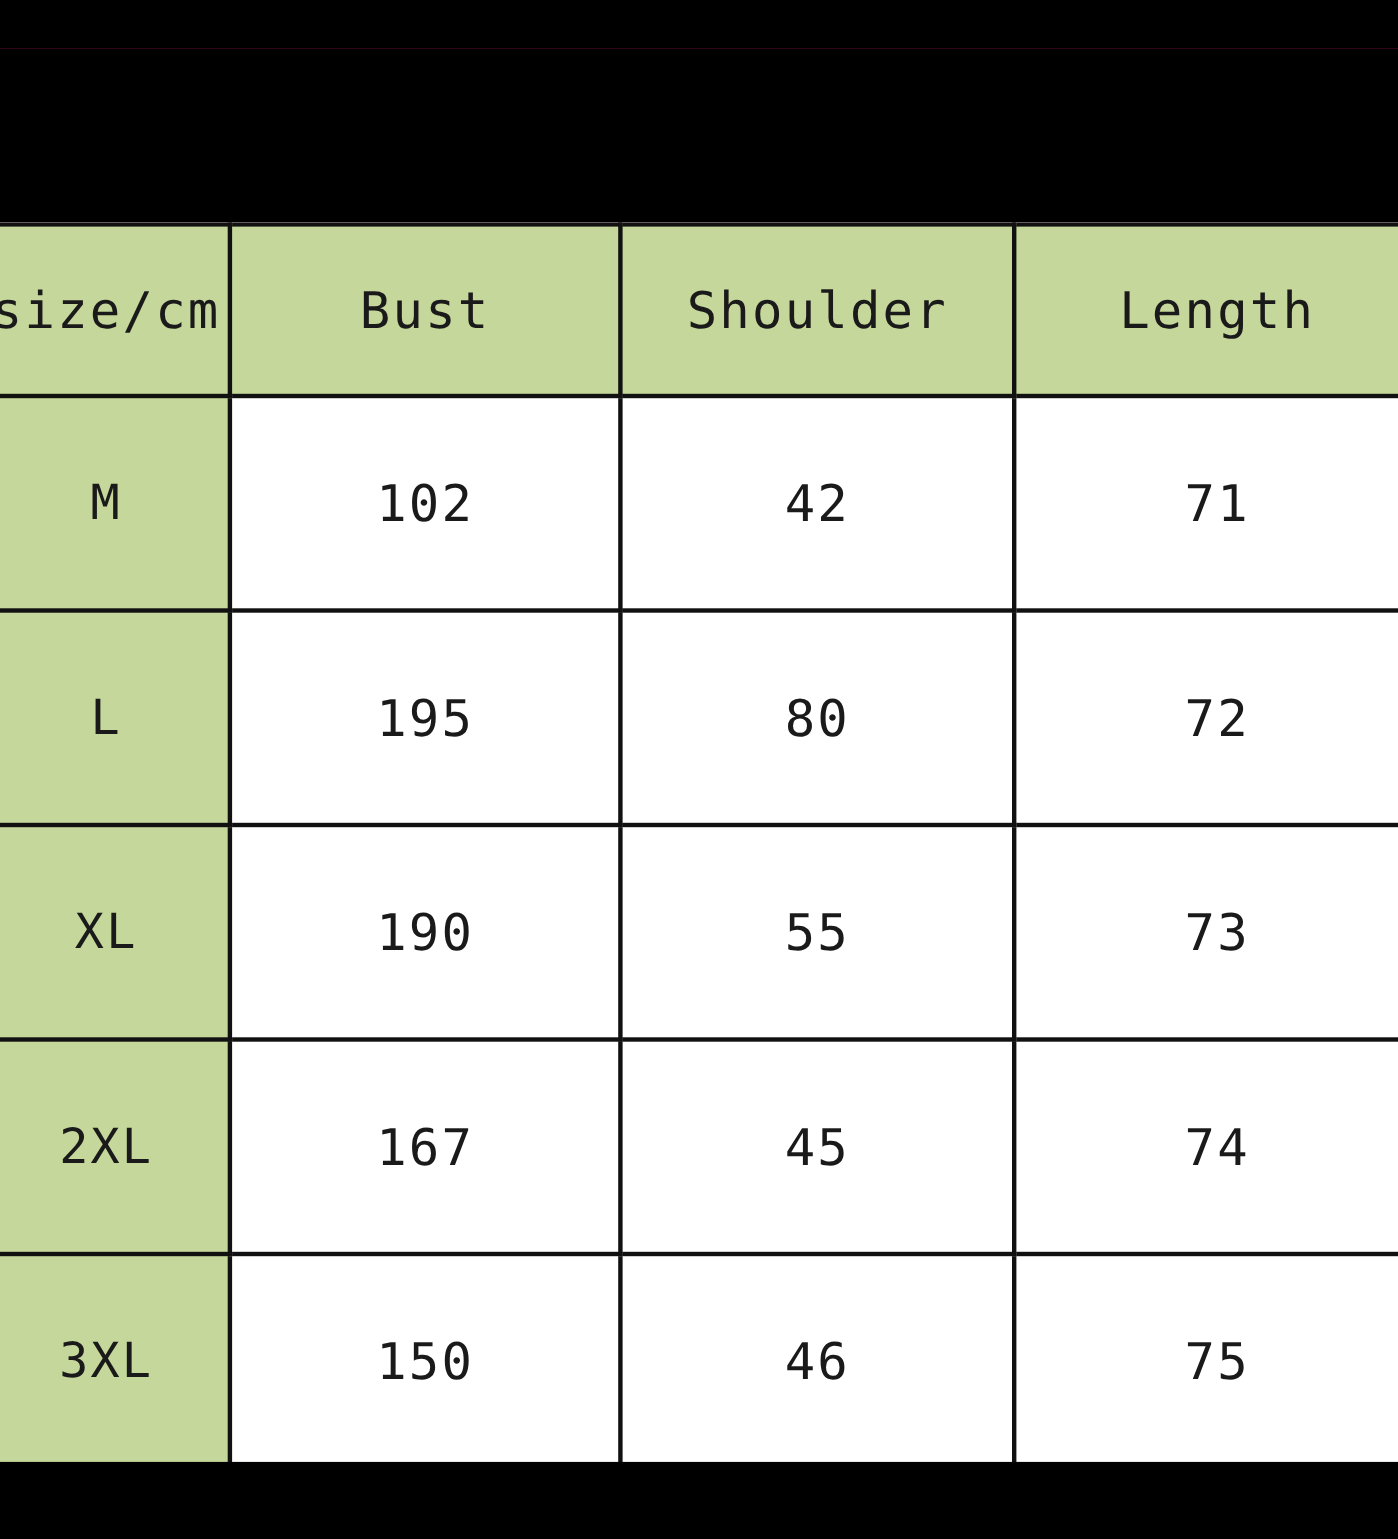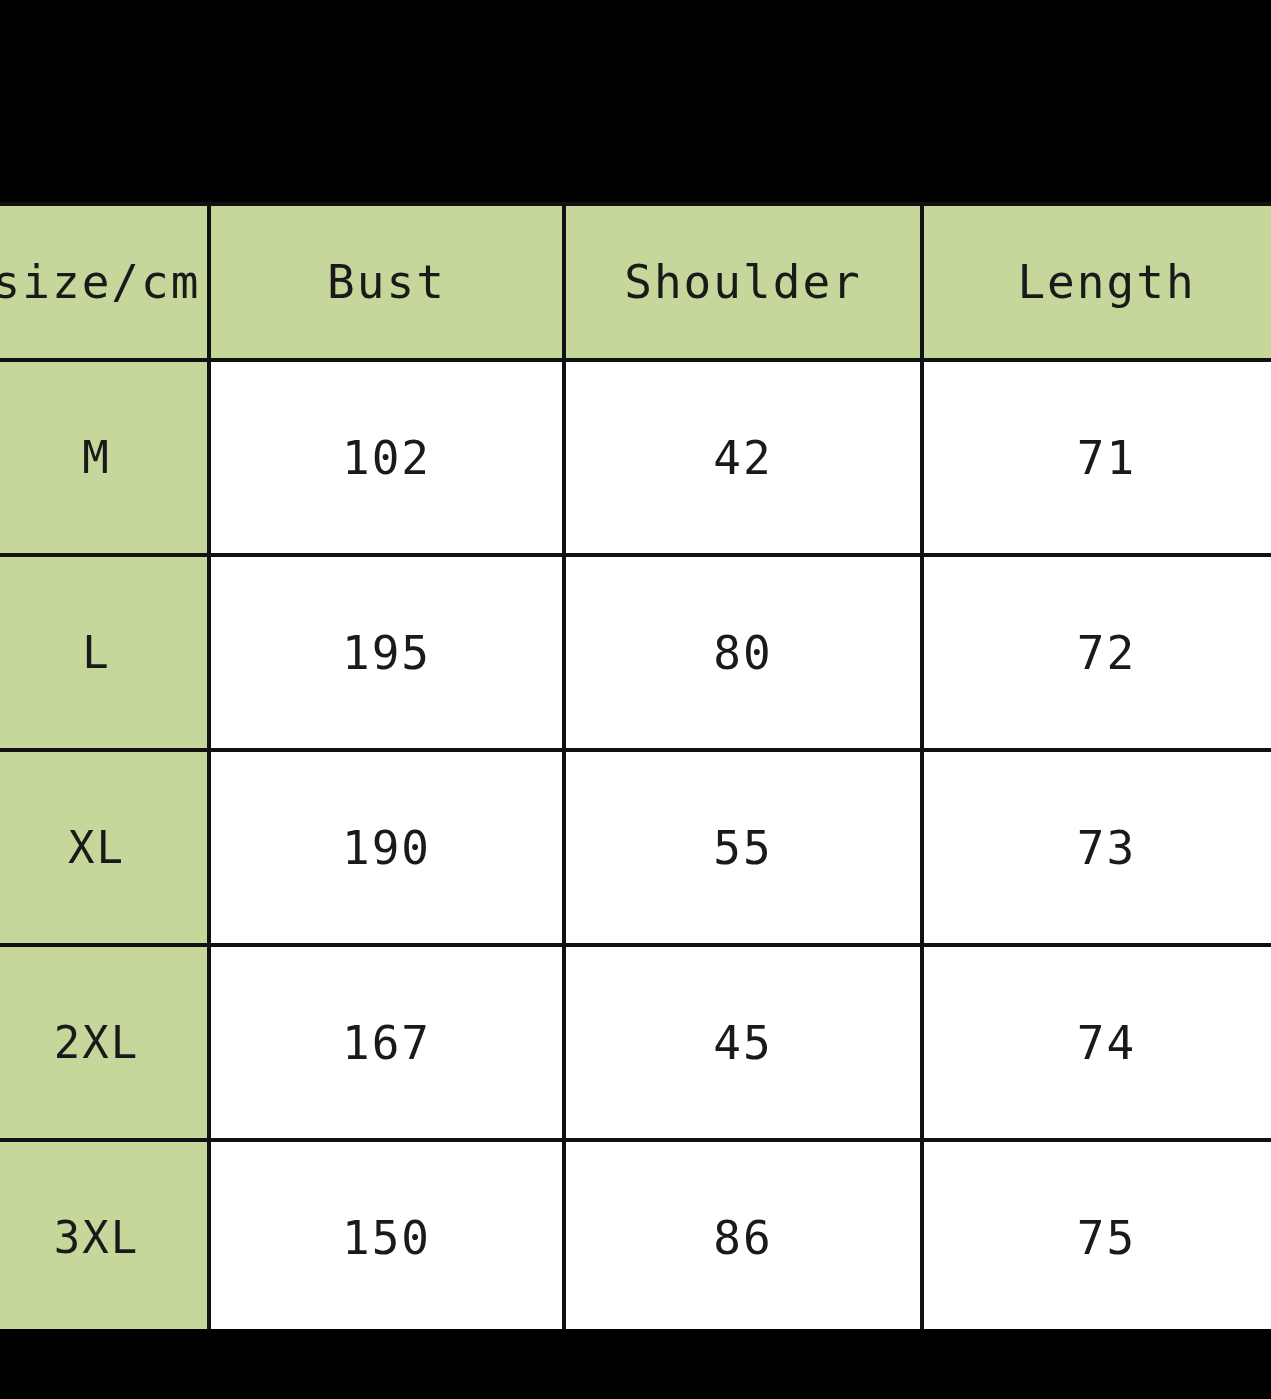--- a/index.html
+++ b/index.html
@@ -145,21 +145,21 @@
         </tr>
         <tr>
           <th class="size-cell">2XL</th>
           <td>167</td>
           <td>45</td>
           <td>74</td>
         </tr>
         <tr>
           <th class="size-cell">3XL</th>
           <td>150</td>
-          <td>86</td>
+          <td>46</td>
           <td>75</td>
         </tr>
       </tbody>
     </table>
   </div>
 
   <div class="bar-bottom"></div>
 
 </div>
 

